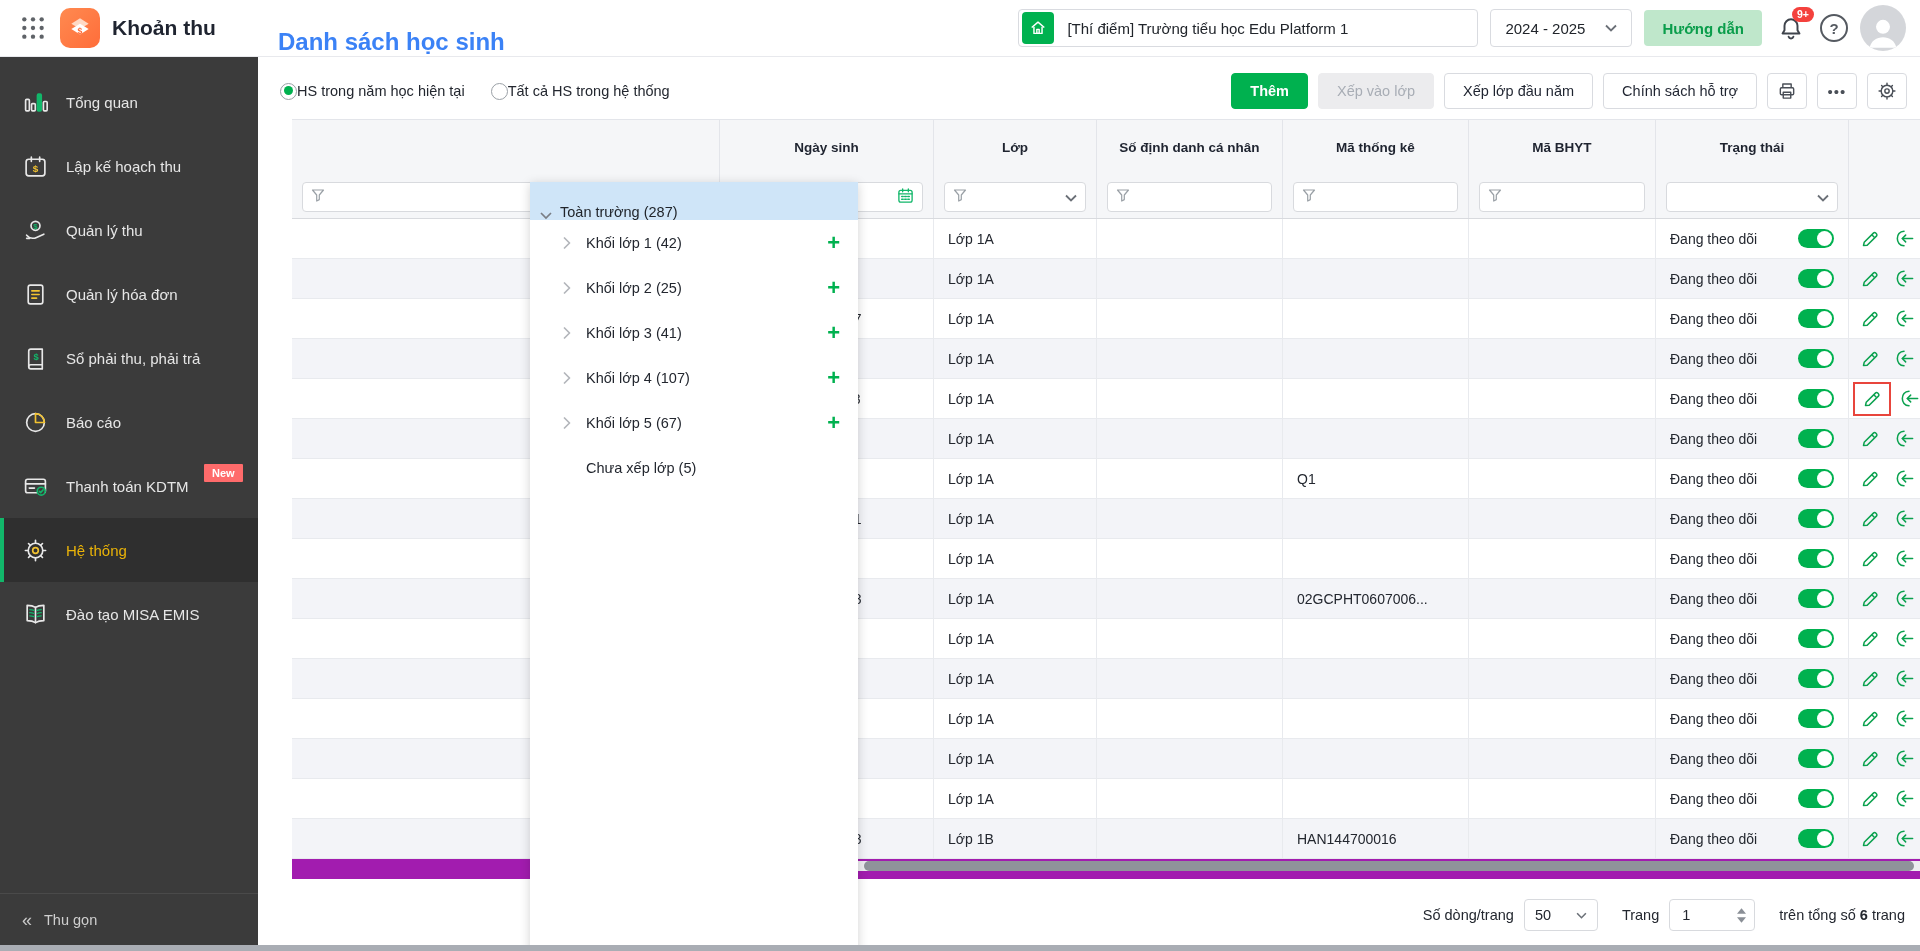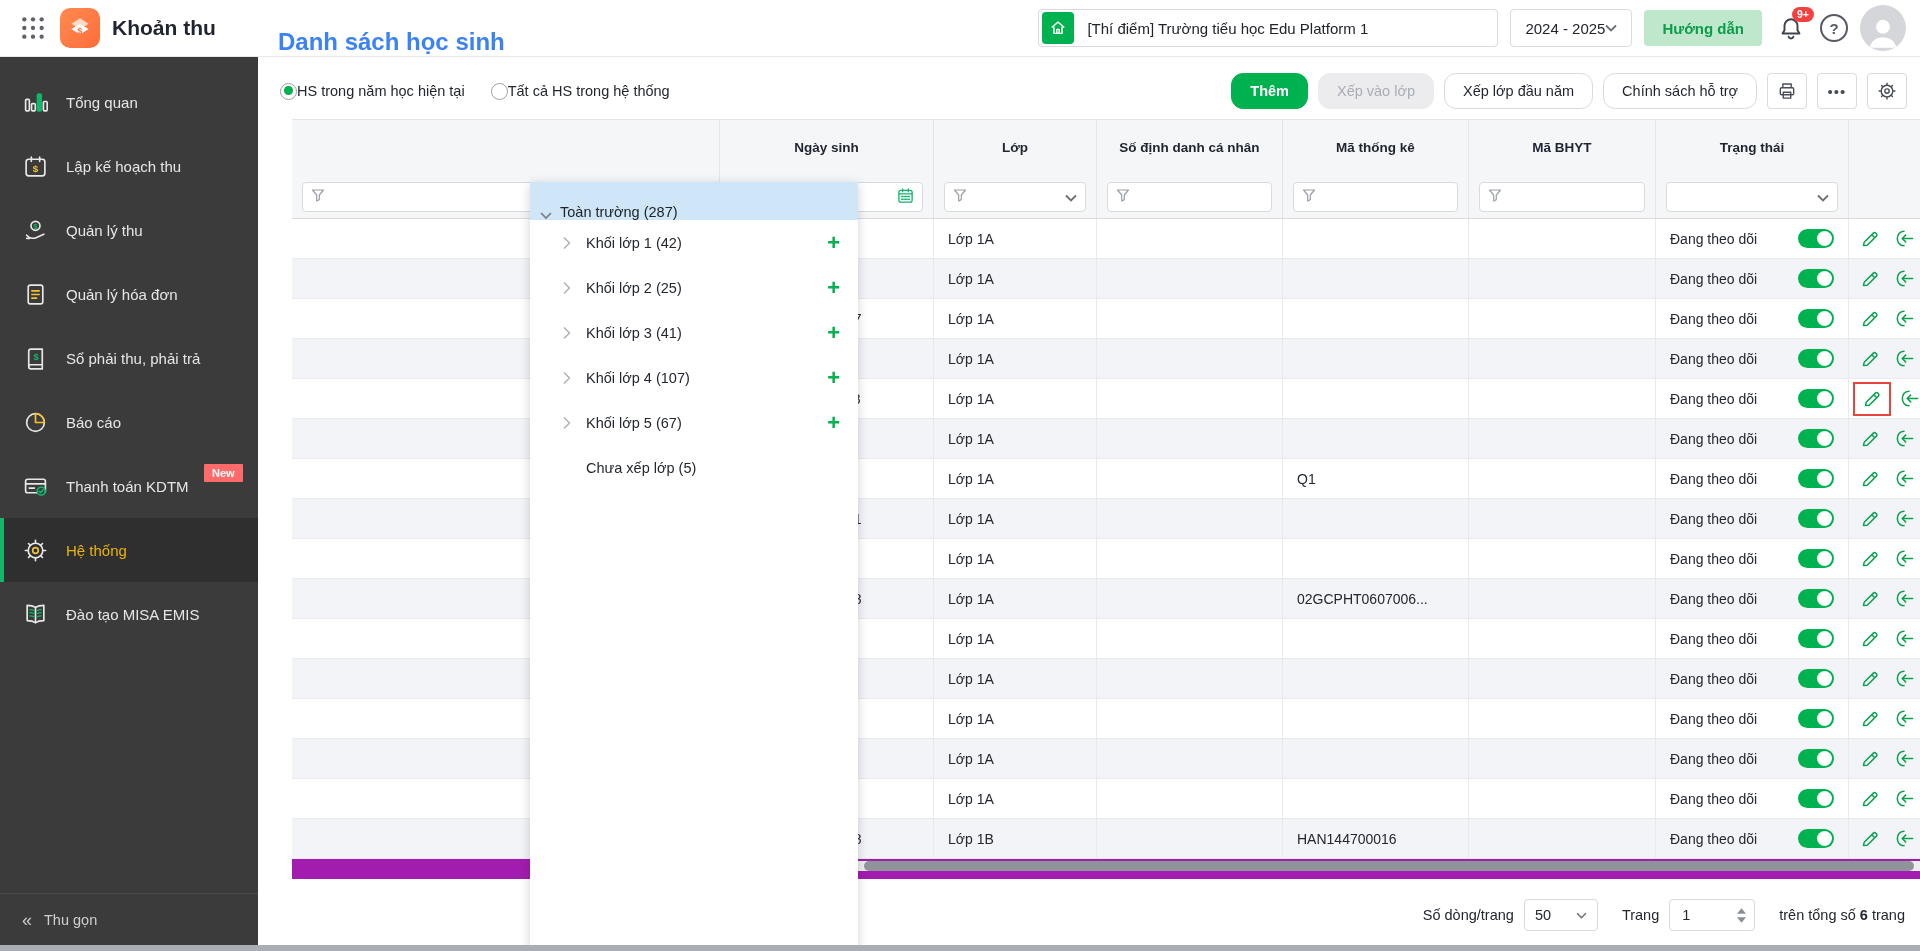--- a/index.html
+++ b/index.html
@@ -15,21 +15,21 @@
              background:linear-gradient(135deg,#ff8a50,#ff6d3a); display:flex; align-items:center; justify-content:center; }
   .app-title { margin-left:12px; font-size:21px; font-weight:bold; color:#1f2430; }
   .page-title { position:absolute; left:278px; font-size:24px; font-weight:bold; color:#3b82f6;margin-top:28px; }
   .tb-right { margin-left:auto; display:flex; align-items:center; gap:12px; padding-right:14px; }
   .school-box { height:38px; border:1px solid #d9dbe0; border-radius:4px; display:flex; align-items:center;
                 background:#fff; min-width:460px; cursor:pointer; }
   .school-ico { width:32px; height:32px; margin:3px; border-radius:4px; background:#00b14f;
                 display:flex; align-items:center; justify-content:center; }
   .school-box span.txt { margin-left:10px; font-size:15px; color:#21252b; }
   .year-box { height:38px; border:1px solid #d9dbe0; border-radius:4px; display:flex; align-items:center;
-              gap:0; padding:0 14px; font-size:15px; color:#21252b; cursor:pointer; }
+              gap:20px; padding:0 14px; font-size:15px; color:#21252b; cursor:pointer; }
   .guide-btn { height:36px; background:#bfe7cb; border:none; border-radius:4px; padding:0 18px;
                color:#0a9d4b; font-weight:bold; font-size:15px; cursor:pointer; }
   .bell-wrap { position:relative; width:34px; height:34px; display:flex; align-items:center; justify-content:center; cursor:pointer; }
   .bell-badge { position:absolute; top:-4px; right:-6px; background:#f4413d; color:#fff; font-size:10.5px;
                 font-weight:bold; border-radius:9px; padding:2px 5px; line-height:1; }
   .help-btn { width:28px; height:28px; border-radius:50%; border:2px solid #555a61; color:#555a61;
               display:flex; align-items:center; justify-content:center; font-size:15px; font-weight:bold; cursor:pointer; }
   .avatar { width:46px; height:46px; border-radius:50%; background:#d4d6da; overflow:hidden;
             display:flex; align-items:flex-end; justify-content:center; cursor:pointer; }
 
@@ -50,21 +50,21 @@
   
   .main { position:absolute; left:258px; top:57px; width:1662px; height:894px; background:#fff; }
 
   .toolbar { position:absolute; left:0; top:0; width:100%; height:68px; display:flex; align-items:center;
              padding:0 13px 0 22px; background:#fff; }
   .radio-group { display:flex; align-items:center; gap:26px; }
   .radio-opt { display:flex; align-items:center; gap:0; font-size:14.5px; color:#23272f; cursor:pointer; }
   .radio { width:17px; height:17px; border-radius:50%; border:1.5px solid #9aa0a6; background:#fff; position:relative; }
   .radio.on::after { content:""; position:absolute; left:2.5px; top:2.5px; width:9px; height:9px; border-radius:50%; background:#00b14f; }
   .tb-btns { margin-left:auto; display:flex; align-items:center; gap:10px; }
-  .btn { height:36px; border-radius:12px; font-size:14.5px; padding:0 18px; cursor:pointer; border:1px solid #d9dbe0; background:#fff; color:#1f2430; }
+  .btn { height:36px; border-radius:4px; font-size:14.5px; padding:0 18px; cursor:pointer; border:1px solid #d9dbe0; background:#fff; color:#1f2430; }
   .btn.primary { background:#00b14f; border-color:#00b14f; color:#fff; font-weight:bold; }
   .btn.disabled { background:#ececee; border-color:#ececee; color:#a8adb5; cursor:default; }
   .icon-btn { width:40px; height:36px; border:1px solid #d9dbe0; border-radius:4px; background:#fff;
               display:flex; align-items:center; justify-content:center; cursor:pointer; color:#4a4f57; font-size:15px; letter-spacing:1px; }
 
   
   .table-region { position:absolute; left:0; top:62px; width:100%; height:760px; background:#a21caf;margin-left:34px; }
   .thead { position:absolute; left:0; top:0; width:1634px; }
   .th-labels { display:flex; height:57px; background:#f5f6f8; border-top:1px solid #e3e5ea; }
   .th-filters { display:flex; height:43px; background:#f5f6f8; border-bottom:1px solid #d8dade; }

